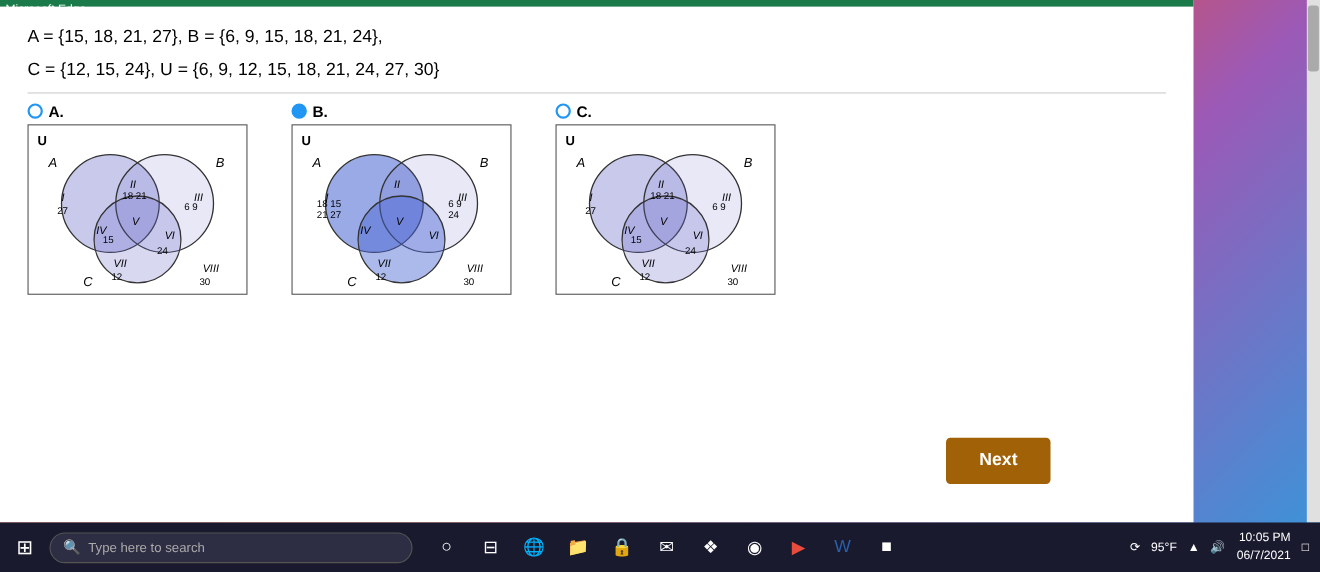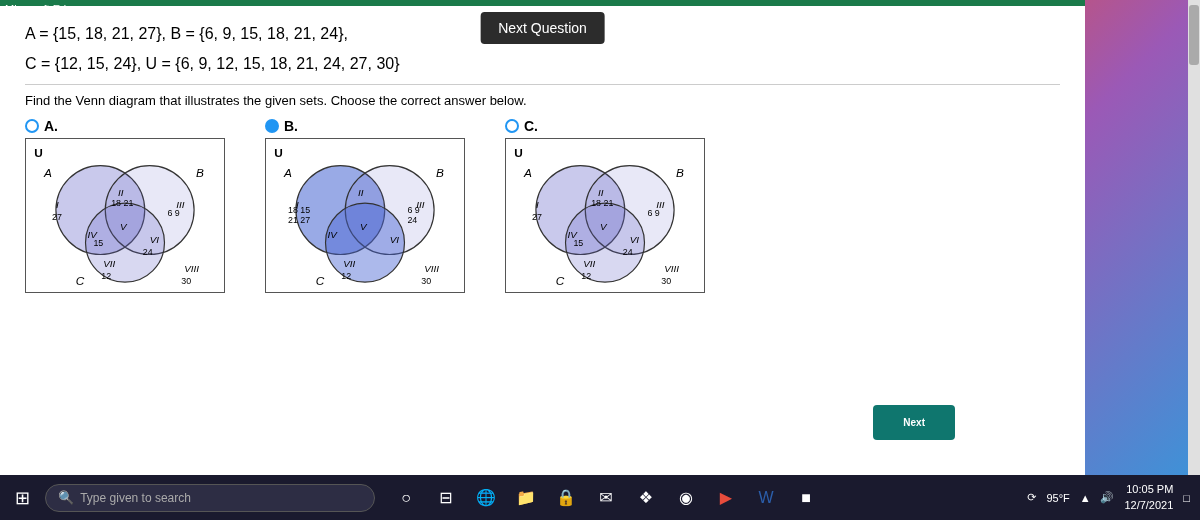--- a/index.html
+++ b/index.html
@@ -122,26 +122,26 @@
     .venn-svg {
       position: absolute;
       top: 0; left: 0;
       width: 100%; height: 100%;
     }
 
     .next-btn {
       position: absolute;
       right: 130px;
       bottom: 35px;
-      background: #0f766e;
+      background: #a16207;
       color: white;
       border: none;
       padding: 12px 30px;
       border-radius: 4px;
-      font-size: 10px;
+      font-size: 16px;
       font-weight: bold;
       cursor: pointer;
     }
 
     
     .taskbar {
       position: absolute;
       bottom: 0; left: 0;
       width: 1200px; height: 45px;
       background: #1a1a2e;
@@ -225,27 +225,25 @@
     }
   </style>
 </head>
 <body>
 
 <div class="desktop-bg"></div>
 
 <div class="browser-window">
   <div class="browser-top-bar"></div>
 
-  <button class="next-question-btn">Next Question</button>
 
   <div class="content-area">
     <p class="sets-text">A = {15, 18, 21, 27}, B = {6, 9, 15, 18, 21, 24},</p>
     <p class="sets-text">C = {12, 15, 24}, U = {6, 9, 12, 15, 18, 21, 24, 27, 30}</p>
     <hr class="divider">
-    <p class="find-text">Find the Venn diagram that illustrates the given sets.  Choose the correct answer below.</p>
 
     <div class="options-row">
 
       <div class="option-item">
         <div class="option-label">
           <span class="radio-circle"></span>
           <span>A.</span>
         </div>
         <div class="venn-container">
           <svg class="venn-svg" viewBox="0 0 200 155" xmlns="http://www.w3.org/2000/svg">
@@ -369,21 +367,21 @@
 <div class="ms-edge-label">
   <div style="font-size:11px;line-height:1.3;">Microsoft
 Edge</div>
 </div>
 
 <div class="taskbar">
   <div class="taskbar-start">⊞</div>
 
   <div class="taskbar-search">
     <span class="taskbar-search-icon">🔍</span>
-    <span class="taskbar-search-text">Type given to search</span>
+    <span class="taskbar-search-text">Type here to search</span>
   </div>
 
   <div class="taskbar-icons">
     <div class="taskbar-icon">○</div>
     <div class="taskbar-icon">⊟</div>
     <div class="taskbar-icon" style="color:#1a9fff;">🌐</div>
     <div class="taskbar-icon">📁</div>
     <div class="taskbar-icon">🔒</div>
     <div class="taskbar-icon">✉</div>
     <div class="taskbar-icon">❖</div>
@@ -393,17 +391,17 @@
     <div class="taskbar-icon">■</div>
   </div>
 
   <div class="taskbar-right">
     <span>⟳</span>
     <span>95°F</span>
     <span>▲</span>
     <span>🔊</span>
     <div class="taskbar-time">
       <div>10:05 PM</div>
-      <div>12/7/2021</div>
+      <div>06/7/2021</div>
     </div>
     <span>□</span>
   </div>
 </div>
 
 </body></html>

